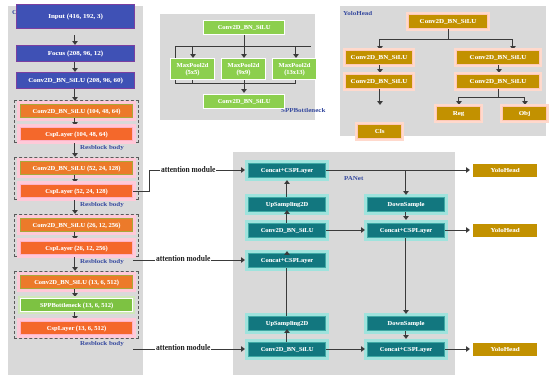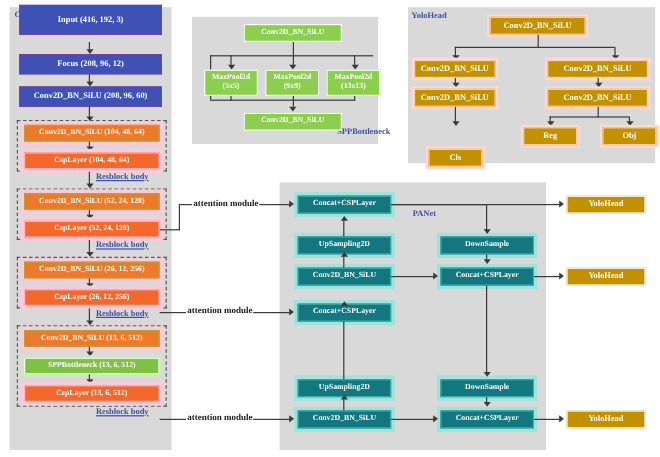--- a/index.html
+++ b/index.html
@@ -32,21 +32,21 @@
   .n-teal{background:#12777f;border:1px solid #3fa9a5;font-size:6.5px;
           box-shadow:0 0 0 3px #9fe3dd;}
   
   .n-gold{background:#c29100;border:1px solid #ffc9b8;font-size:7px;
           box-shadow:0 0 0 2px #ffd9cc;}
   .n-gold-head{background:#c29100;border:1px solid #ffffff;font-size:7px;}
 
   
   .resblock{position:absolute;border:1.6px dashed #5a5a5a;box-sizing:border-box;}
   .rb-label{position:absolute;color:#3b4ea0;font-size:7px;font-weight:bold;
-            text-decoration:underline;white-space:nowrap;
+            white-space:nowrap;
             font-family:"Liberation Serif",serif;}
 
   
   .vline{position:absolute;background:#3a3a3a;width:1.3px;}
   .hline{position:absolute;background:#3a3a3a;height:1.3px;}
   .arr-d{position:absolute;width:0;height:0;border-left:3px solid transparent;
          border-right:3px solid transparent;border-top:4.5px solid #3a3a3a;}
   .arr-r{position:absolute;width:0;height:0;border-top:3px solid transparent;
          border-bottom:3px solid transparent;border-left:4.5px solid #3a3a3a;}
   .arr-u{position:absolute;width:0;height:0;border-left:3px solid transparent;

